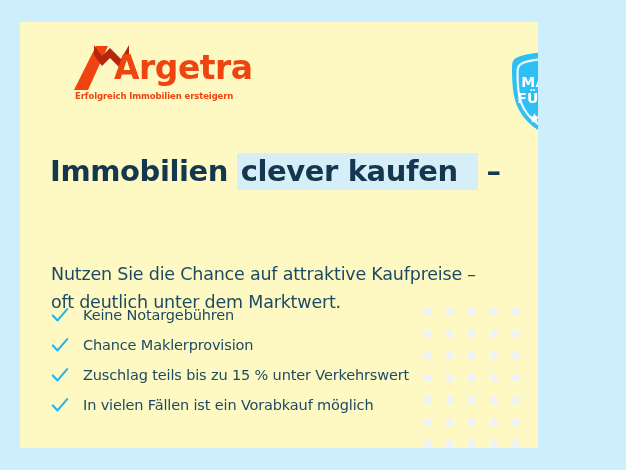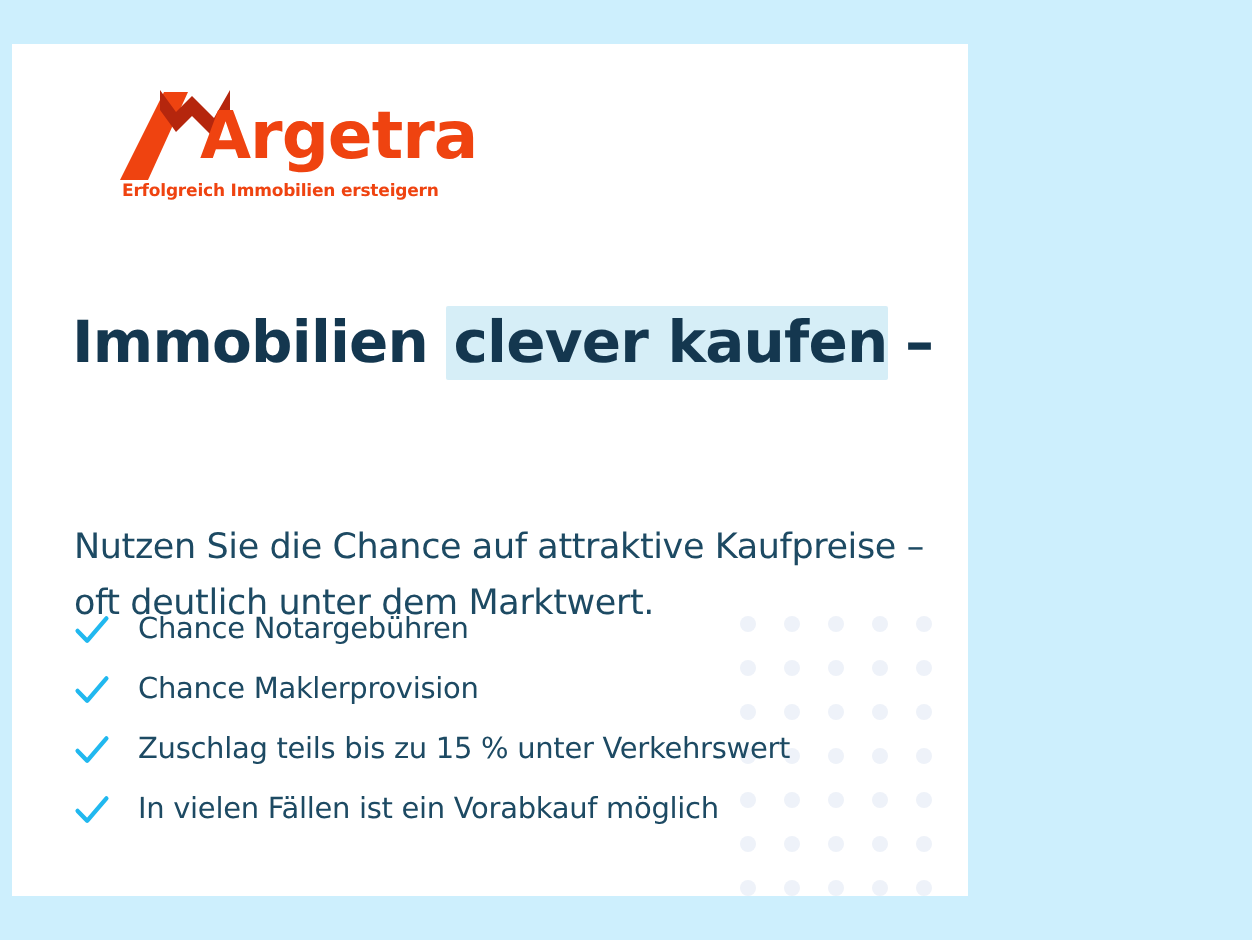--- a/index.html
+++ b/index.html
@@ -19,25 +19,25 @@
   #frame {
     position: relative;
     width: 626px;
     height: 470px;
     background: #cdeffd;
     box-sizing: border-box;
   }
 
   #card {
     position: absolute;
-    left: 6px;
+    left: 20px;
     top: 22px;
-    width: 478px;
+    width: 518px;
     height: 426px;
-    background: #ffffff;
+    background: #fef9c3;
     overflow: hidden;
   }
 
   
   #dot-grid {
     position: absolute;
     right: 0px;
     bottom: 0px;
     width: 122px;
     height: 140px;
@@ -116,21 +116,21 @@
     font-family: "DejaVu Sans", sans-serif;
     font-weight: bold;
     font-size: 29px;
     line-height: 37px;
     color: #14374f;
     letter-spacing: -0.4px;
   }
   .hl-line { white-space: nowrap; }
   .hl-mark {
     background: #d6eef7;
-    padding: 1px 0 2px 4px;
+    padding: 1px 20px 2px 4px;
     margin: 0 -1px;
     border-radius: 1px;
   }
 
   
   #subhead {
     position: absolute;
     left: 31px;
     top: 200px;
     width: 500px;
@@ -264,21 +264,21 @@
     <p id="subhead">
       <span class="sub-line">Nutzen Sie die Chance auf attraktive Kaufpreise –</span><br>
       <span class="sub-line">oft deutlich unter dem Marktwert.</span>
     </p>
 
     <ul id="benefits">
       <li>
         <svg class="check-icon" viewBox="0 0 20 20" xmlns="http://www.w3.org/2000/svg">
           <path d="M2 10.5 L7.3 16 L18 3.5" fill="none" stroke="#21b8ef" stroke-width="2.4" stroke-linecap="round" stroke-linejoin="round"></path>
         </svg>
-        <span class="benefit-label">Chance Notargebühren</span>
+        <span class="benefit-label">Keine Notargebühren</span>
       </li>
       <li>
         <svg class="check-icon" viewBox="0 0 20 20" xmlns="http://www.w3.org/2000/svg">
           <path d="M2 10.5 L7.3 16 L18 3.5" fill="none" stroke="#21b8ef" stroke-width="2.4" stroke-linecap="round" stroke-linejoin="round"></path>
         </svg>
         <span class="benefit-label">Chance Maklerprovision</span>
       </li>
       <li>
         <svg class="check-icon" viewBox="0 0 20 20" xmlns="http://www.w3.org/2000/svg">
           <path d="M2 10.5 L7.3 16 L18 3.5" fill="none" stroke="#21b8ef" stroke-width="2.4" stroke-linecap="round" stroke-linejoin="round"></path>

